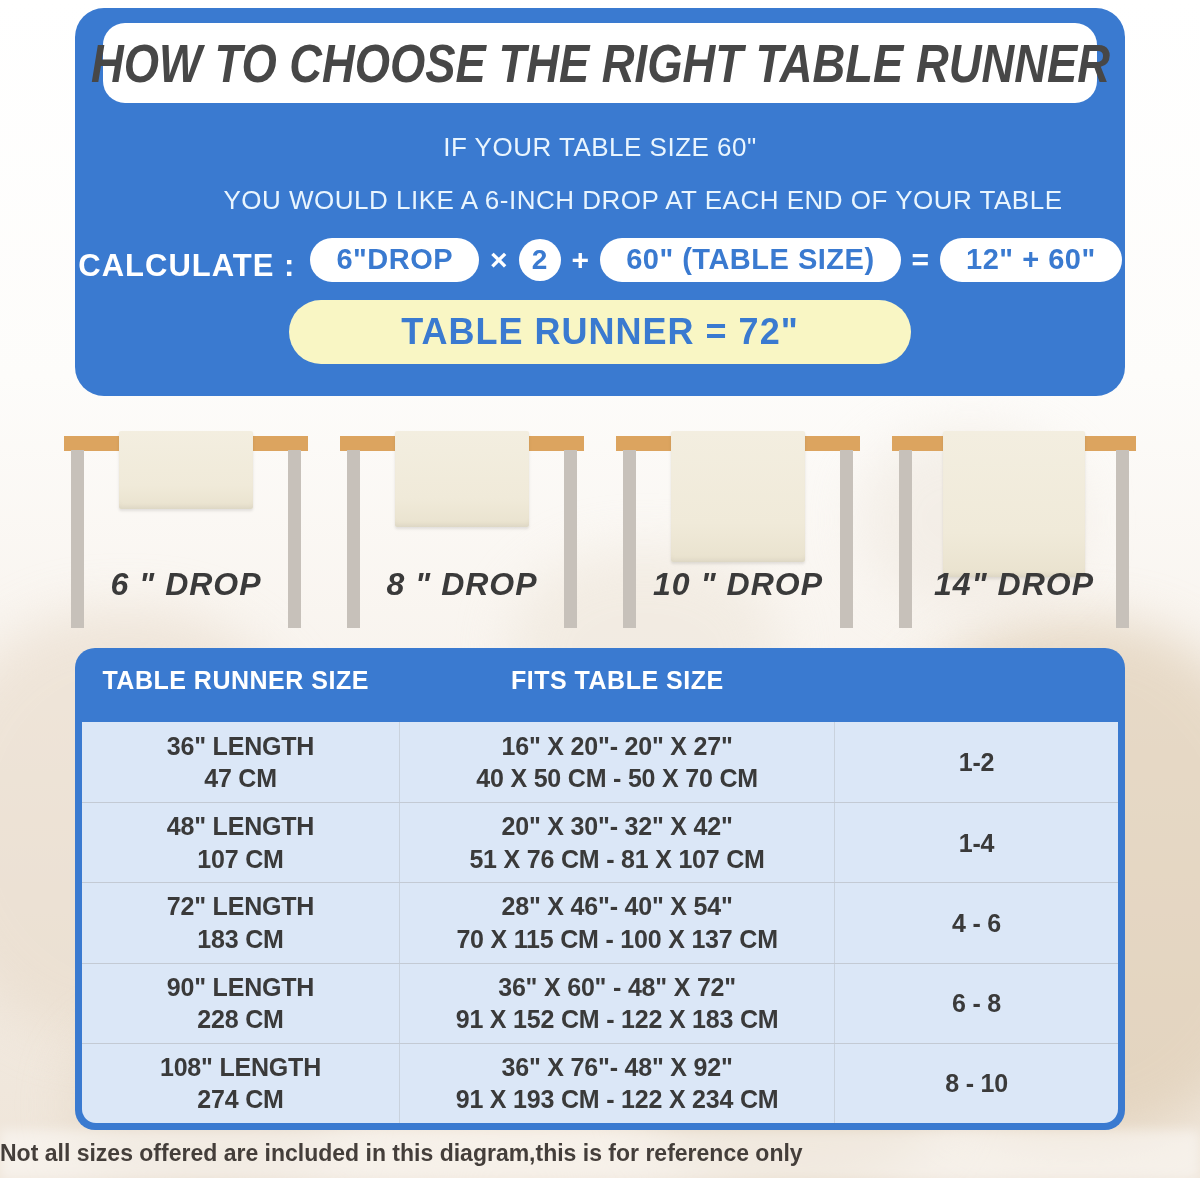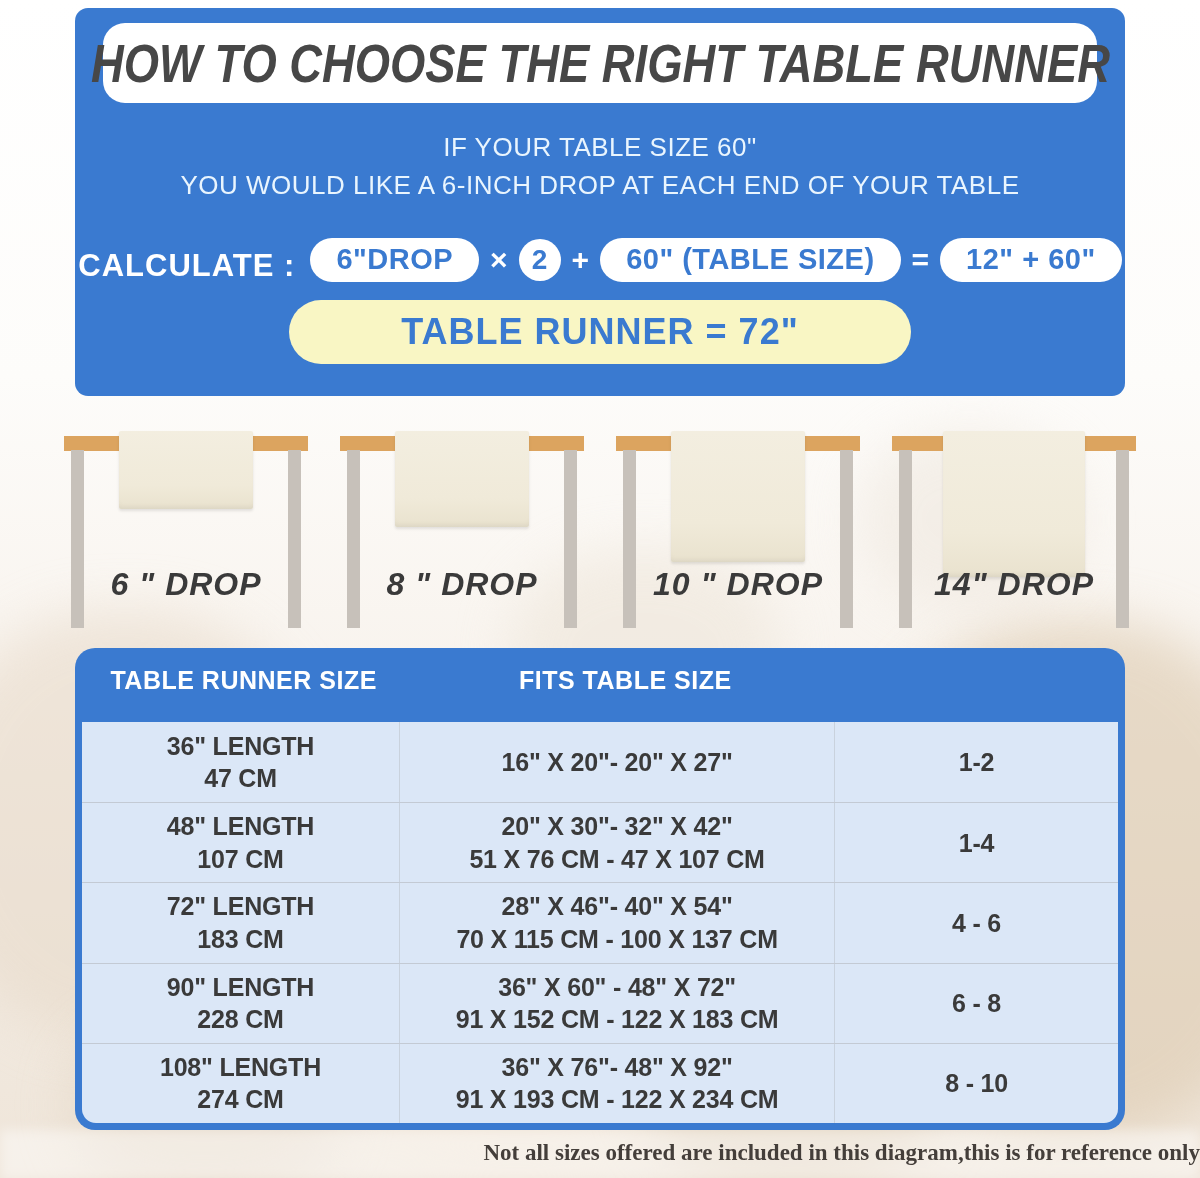--- a/index.html
+++ b/index.html
@@ -17,29 +17,29 @@
   .b3 { right:-90px; top:620px;  width:430px; height:520px; background:#dcc9ae; opacity:.6; }
   .b4 { right:250px; top:960px;  width:310px; height:230px; background:#d9c7ad; opacity:.5; }
   .b5 { left:70px;   top:1010px; width:270px; height:190px; background:#e2d4c2; opacity:.55; }
   .b6 { left:510px;  top:550px;  width:270px; height:210px; background:#eee6da; opacity:.6; }
   .b7 { right:120px; top:430px;  width:220px; height:180px; background:#efe8df; opacity:.6; }
   .footer-band { position:absolute; left:0; top:1130px; width:100%; height:50px;
                  background:rgba(255,255,255,.45); filter:blur(6px); }
 
   
   .header-panel { position:absolute; left:75px; top:8px; width:1050px; height:388px;
-                  background:#3a7ad0; border-radius:13px; z-index:2; }
+                  background:#3a7ad0; border-radius:29px; z-index:2; }
   .title-bar { position:absolute; left:28px; top:15px; width:994px; height:80px;
                background:#ffffff; border-radius:22px; display:flex; align-items:center; justify-content:center; }
   .title { font-size:54px; font-weight:800; font-style:italic; color:#474747; white-space:nowrap;
            transform:scaleX(.84); letter-spacing:0; }
   .subtitle { position:absolute; left:0; width:100%; text-align:center; color:#e9f5fe;
               font-size:26px; font-weight:500; letter-spacing:.5px; white-space:nowrap; }
   .sub1 { top:124px; }
-  .sub2 { top:162px; }
+  .sub2 { top:177px;margin-left:43px; }
   .calc-row { position:absolute; left:0; top:228px; width:100%; height:48px;
               display:flex; align-items:center; justify-content:center; gap:11px; white-space:nowrap; }
   .calc-label { color:#ffffff; font-size:31px; font-weight:800; letter-spacing:1px; margin-right:4px;margin-top:12px; }
   .pill { background:#ffffff; color:#3a7ad0; font-size:29px; font-weight:800; letter-spacing:.5px;
           border-radius:24px; padding:6px 26px; line-height:1.1; }
   .op { color:#ffffff; font-size:30px; font-weight:800; }
   .circle { background:#ffffff; color:#3a7ad0; width:42px; height:42px; border-radius:50%;
             display:flex; align-items:center; justify-content:center; font-size:28px; font-weight:800; }
   .result-pill { position:absolute; left:50%; transform:translateX(-50%); top:292px;
                  width:622px; height:64px; background:#f9f6c4; border-radius:32px;
@@ -61,36 +61,36 @@
   .fig-1 .runner { height:96px; }
   .fig-2 .runner { height:131px; }
   .fig-3 .runner { height:146px; width:142px; }
   .drop-label { position:absolute; left:0; width:100%; top:142px; text-align:center;
                 font-size:32px; font-weight:800; font-style:italic; color:#3a3a3a;
                 letter-spacing:1px; z-index:3; }
 
   
   .size-panel { position:absolute; left:75px; top:648px; width:1050px; height:482px;
                 background:#3a7ad0; border-radius:20px; z-index:2; }
-  .thead { position:absolute; left:8px; top:0; width:100%; height:64px;
+  .thead { position:absolute; left:0; top:0; width:100%; height:64px;
            display:grid; grid-template-columns:30.6% 42.1% 27.3%; align-items:center;border-radius:8px; }
   .th { text-align:center; color:#ffffff; font-size:25px; font-weight:800; letter-spacing:.5px; }
   .tbody { position:absolute; left:7px; right:7px; top:74px; bottom:7px;
            background:rgba(255,255,255,.82); border-radius:0 0 14px 14px;
            display:grid; grid-template-rows:repeat(5,1fr); overflow:hidden; }
   .trow { display:grid; grid-template-columns:30.6% 42.1% 27.3%; }
   .trow + .trow { border-top:1px solid rgba(110,100,90,.22); }
   .cell { display:flex; flex-direction:column; align-items:center; justify-content:center;
           font-size:25px; font-weight:700; color:#3a3a3a; line-height:1.3; letter-spacing:-.2px;
           text-align:center; }
   .cell.mid { border-left:1px solid rgba(110,100,90,.16); border-right:1px solid rgba(110,100,90,.16); }
 
   
-  .footer-note { position:absolute; left:0; top:1140px; width:100%; text-align:right;
-                 font-size:23px; font-weight:700; color:#443e3a; z-index:2;font-family:Liberation Serif, serif; }
+  .footer-note { position:absolute; left:0; top:1140px; width:100%; text-align:left;
+                 font-size:23px; font-weight:700; color:#443e3a; z-index:2; }
 </style>
 </head>
 <body>
 
 <div class="stage">
 
   <div class="bg">
     <div class="blob b1"></div>
     <div class="blob b2"></div>
     <div class="blob b3"></div>
@@ -160,34 +160,35 @@
     </div>
     <div class="tbody">
 
       <div class="trow">
         <div class="cell">
           <div>36" LENGTH</div>
           <div>47 CM</div>
         </div>
         <div class="cell mid">
           <div>16" X 20"- 20" X 27"</div>
+          <div>40 X 50 CM - 50 X 70 CM</div>
         </div>
         <div class="cell">
           <div>1-2</div>
         </div>
       </div>
 
       <div class="trow">
         <div class="cell">
           <div>48" LENGTH</div>
           <div>107 CM</div>
         </div>
         <div class="cell mid">
           <div>20" X 30"- 32" X 42"</div>
-          <div>51 X 76 CM - 47 X 107 CM</div>
+          <div>51 X 76 CM - 81 X 107 CM</div>
         </div>
         <div class="cell">
           <div>1-4</div>
         </div>
       </div>
 
       <div class="trow">
         <div class="cell">
           <div>72" LENGTH</div>
           <div>183 CM</div>

